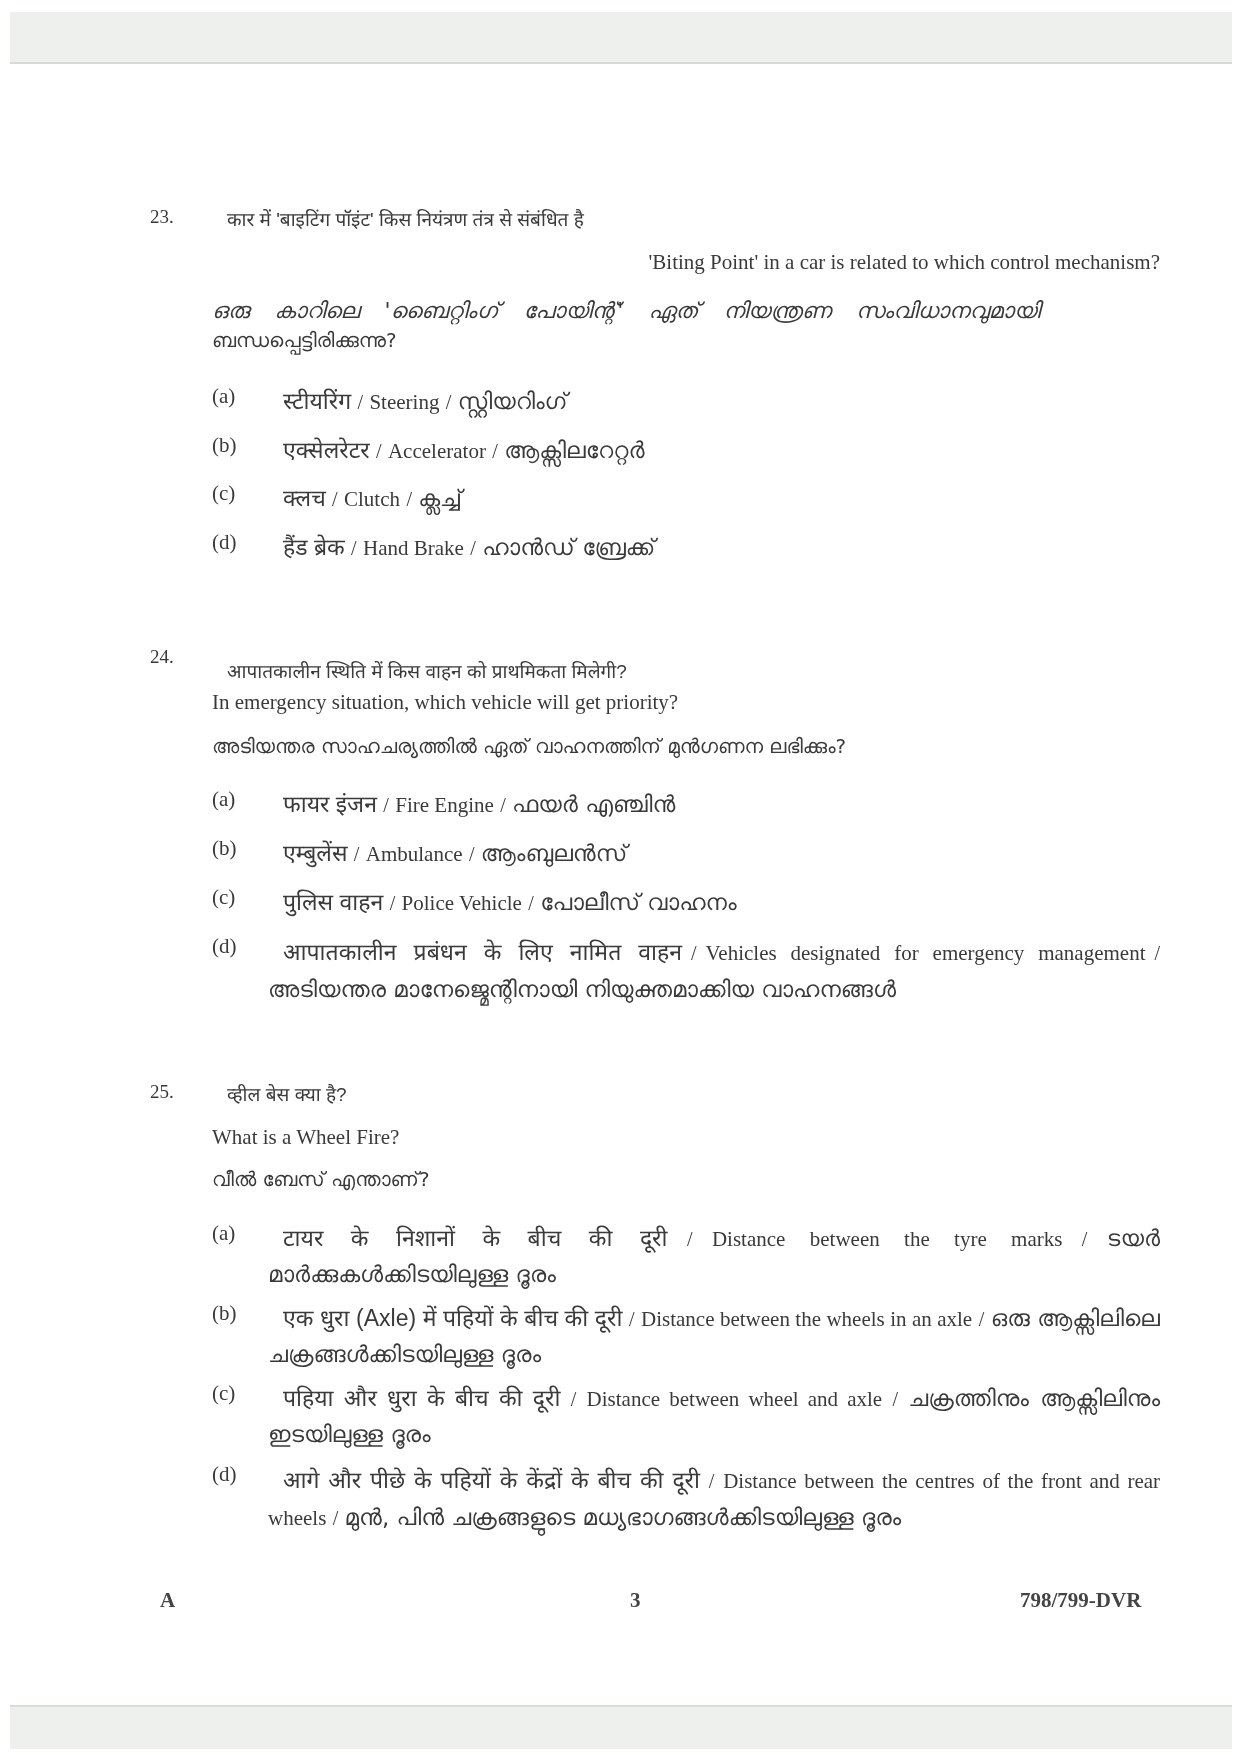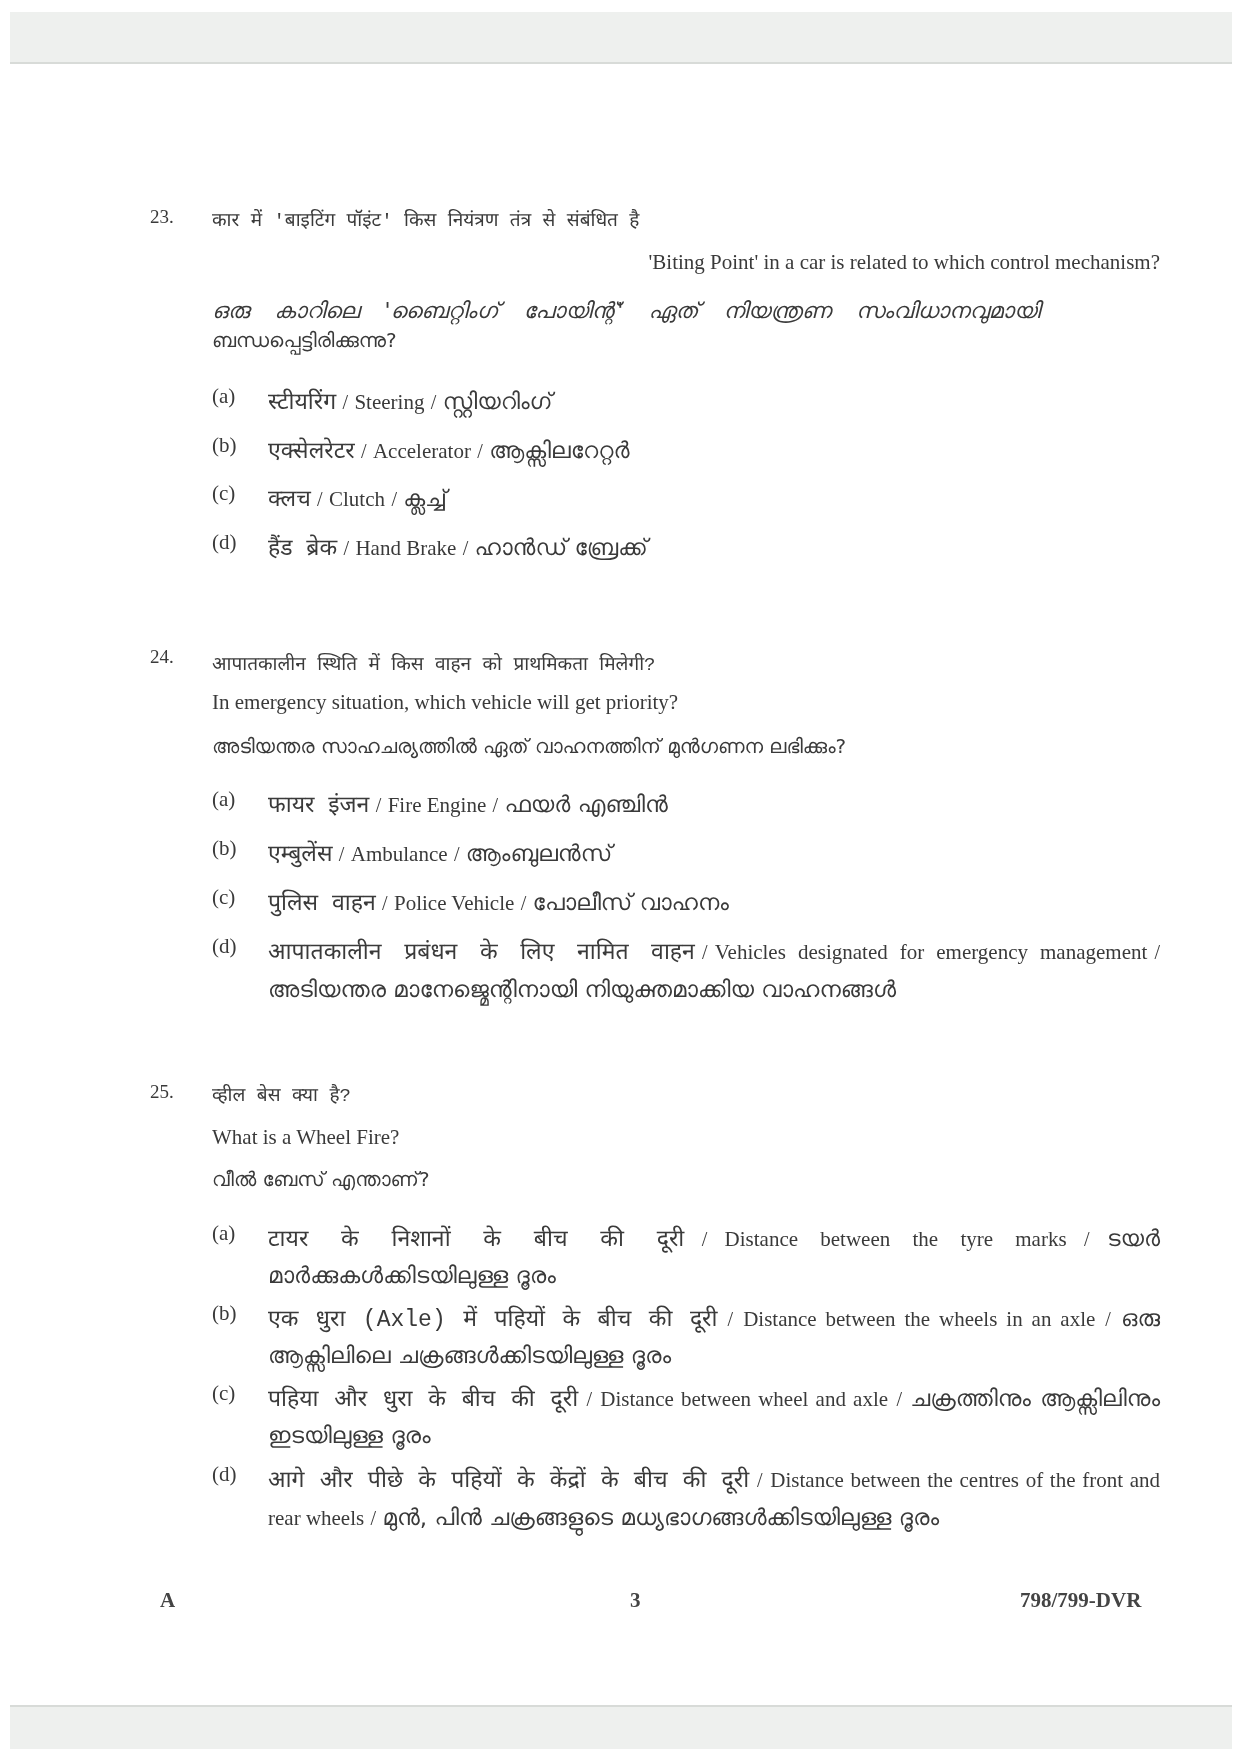--- a/index.html
+++ b/index.html
@@ -6,21 +6,21 @@
   body {
     width: 1241px; height: 1755px; background: #ffffff; position: relative; overflow: hidden;
     font-family: "DejaVu Serif", "Liberation Serif", serif; color: #3a3a3a;
   }
   .band { position: absolute; left: 10px; right: 9px; background: #eef0ee; }
   .band.top { top: 12px; height: 50px; border-bottom: 2px solid #d8dbd8; }
   .band.bottom { top: 1705px; height: 42px; border-top: 2px solid #d8dbd8; }
   .q { position: absolute; left: 150px; width: 1010px; }
   .qnum { position: absolute; left: 0; top: 0; font-size: 19px; font-family: "Liberation Serif", serif; }
   .line { position: absolute; left: 62px; right: 0; white-space: nowrap; }
-  .hi { font-family: Liberation Mono, monospace; font-size: 19px; }
+  .hi { font-family: Liberation Sans, sans-serif; font-size: 19px; margin-left: 15px; }
   .en { font-family: "Liberation Serif", serif; font-size: 21px; }
   .ml { font-family: "DejaVu Sans", sans-serif; font-size: 20px; }
   .ml-big { font-size: 22px; word-spacing: 18px; }
   .opt { position: absolute; left: 62px; right: 0; }
   .opt .lbl { position: absolute; left: 0; top: 0; font-family: "Liberation Serif", serif; font-size: 21px; }
   .opt .txt { position: absolute; left: 56px; right: 0; top: 0; font-size: 20px; line-height: 35px; text-align: justify; }
   .opt .txt .hi, .opt .txt .ml { font-size: 23px; }
   .opt .txt .en { font-size: 21px; }
   .sep { font-family: "Liberation Serif", serif; font-size: 20px; }
   .footer { position: absolute; top: 1588px; font-family: "Liberation Serif", serif; font-weight: bold; font-size: 21px; color: #444; }
@@ -50,21 +50,21 @@
     <span class="txt"><span class="hi">क्लच</span> <span class="sep">/</span> <span class="en">Clutch</span> <span class="sep">/</span> <span class="ml">ക്ലച്ച്</span></span>
   </div>
   <div class="opt" style="top:324px;">
     <span class="lbl">(d)</span>
     <span class="txt"><span class="hi">हैंड ब्रेक</span> <span class="sep">/</span> <span class="en">Hand Brake</span> <span class="sep">/</span> <span class="ml">ഹാൻഡ് ബ്രേക്ക്</span></span>
   </div>
 </div>
 
 <div class="q" style="top:646px;">
   <span class="qnum">24.</span>
-  <div class="line hi" style="top:4px;">आपातकालीन स्थिति में किस वाहन को प्राथमिकता मिलेगी?</div>
+  <div class="line hi" style="top:12px;">आपातकालीन स्थिति में किस वाहन को प्राथमिकता मिलेगी?</div>
   <div class="line en" style="top:44px;">In emergency situation, which vehicle will get priority?</div>
   <div class="line ml" style="top:88px;">അടിയന്തര സാഹചര്യത്തിൽ ഏത് വാഹനത്തിന് മുൻഗണന ലഭിക്കും?</div>
 
   <div class="opt" style="top:141px;">
     <span class="lbl">(a)</span>
     <span class="txt"><span class="hi">फायर इंजन</span> <span class="sep">/</span> <span class="en">Fire Engine</span> <span class="sep">/</span> <span class="ml">ഫയർ എഞ്ചിൻ</span></span>
   </div>
   <div class="opt" style="top:190px;">
     <span class="lbl">(b)</span>
     <span class="txt"><span class="hi">एम्बुलेंस</span> <span class="sep">/</span> <span class="en">Ambulance</span> <span class="sep">/</span> <span class="ml">ആംബുലൻസ്</span></span>

